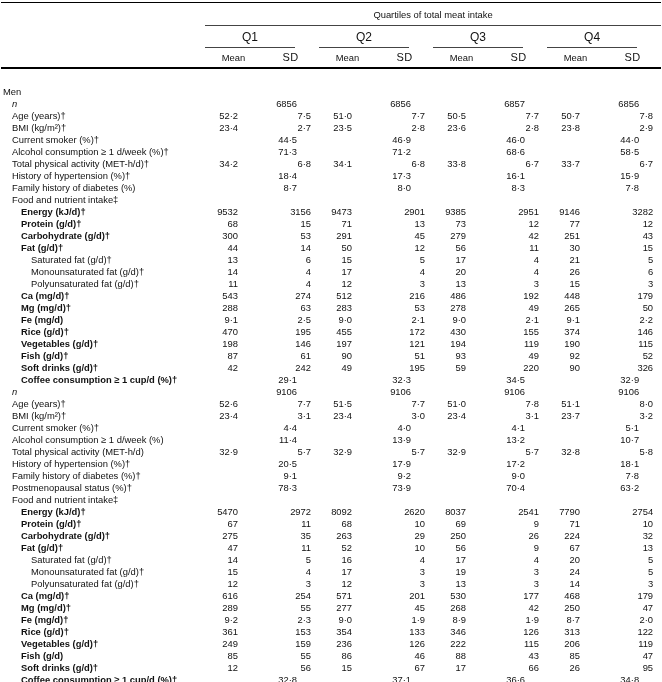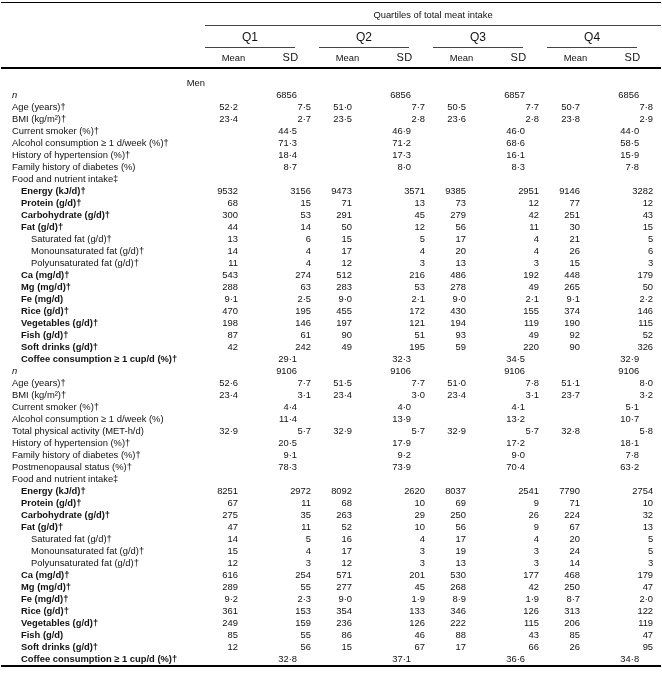--- a/index.html
+++ b/index.html
@@ -57,21 +57,21 @@
 
   tbody td {
     font-size: 9.4px;
     line-height: 12px;
     height: 12px;
     padding: 0;
     white-space: nowrap;
     overflow: visible;
     vertical-align: bottom;
   }
-  tbody tr:first-child td { padding-top: 8px; text-align: right; }
+  tbody tr:first-child td { padding-top: 17px; }
   td.label { text-align: left; }
   td.label.lvl0 { padding-left: 2px; }
   td.label.lvl1 { padding-left: 11px; }
   td.label.lvl2 { padding-left: 20px; font-weight: bold; }
   td.label.lvl3 { padding-left: 30px; }
   td.label.italic { font-style: italic; }
   td.mean-val { text-align: right; padding-right: 24px; }
   td.sd-val   { text-align: right; padding-right: 8px; }
   td.span-val { text-align: right; padding-right: 22px; }
 </style>
@@ -165,20 +165,31 @@
           <td colspan="2" class="span-val">44·0</td>
         </tr>
         <tr>
           <td class="label lvl1">Alcohol consumption ≥ 1 d/week (%)†</td>
           <td colspan="2" class="span-val">71·3</td>
           <td colspan="2" class="span-val">71·2</td>
           <td colspan="2" class="span-val">68·6</td>
           <td colspan="2" class="span-val">58·5</td>
         </tr>
         <tr>
+          <td class="label lvl1">Total physical activity (MET-h/d)†</td>
+          <td class="mean-val">34·2</td>
+          <td class="sd-val">6·8</td>
+          <td class="mean-val">34·1</td>
+          <td class="sd-val">6·8</td>
+          <td class="mean-val">33·8</td>
+          <td class="sd-val">6·7</td>
+          <td class="mean-val">33·7</td>
+          <td class="sd-val">6·7</td>
+        </tr>
+        <tr>
           <td class="label lvl1">History of hypertension (%)†</td>
           <td colspan="2" class="span-val">18·4</td>
           <td colspan="2" class="span-val">17·3</td>
           <td colspan="2" class="span-val">16·1</td>
           <td colspan="2" class="span-val">15·9</td>
         </tr>
         <tr>
           <td class="label lvl1">Family history of diabetes (%)</td>
           <td colspan="2" class="span-val">8·7</td>
           <td colspan="2" class="span-val">8·0</td>
@@ -187,21 +198,21 @@
         </tr>
         <tr>
           <td class="label lvl1">Food and nutrient intake‡</td>
           <td colspan="8"></td>
         </tr>
         <tr>
           <td class="label lvl2">Energy (kJ/d)†</td>
           <td class="mean-val">9532</td>
           <td class="sd-val">3156</td>
           <td class="mean-val">9473</td>
-          <td class="sd-val">3571</td>
+          <td class="sd-val">2901</td>
           <td class="mean-val">9385</td>
           <td class="sd-val">2951</td>
           <td class="mean-val">9146</td>
           <td class="sd-val">3282</td>
         </tr>
         <tr>
           <td class="label lvl2">Protein (g/d)†</td>
           <td class="mean-val">68</td>
           <td class="sd-val">15</td>
           <td class="mean-val">71</td>
@@ -424,21 +435,21 @@
           <td colspan="2" class="span-val">73·9</td>
           <td colspan="2" class="span-val">70·4</td>
           <td colspan="2" class="span-val">63·2</td>
         </tr>
         <tr>
           <td class="label lvl1">Food and nutrient intake‡</td>
           <td colspan="8"></td>
         </tr>
         <tr>
           <td class="label lvl2">Energy (kJ/d)†</td>
-          <td class="mean-val">8251</td>
+          <td class="mean-val">5470</td>
           <td class="sd-val">2972</td>
           <td class="mean-val">8092</td>
           <td class="sd-val">2620</td>
           <td class="mean-val">8037</td>
           <td class="sd-val">2541</td>
           <td class="mean-val">7790</td>
           <td class="sd-val">2754</td>
         </tr>
         <tr>
           <td class="label lvl2">Protein (g/d)†</td>

